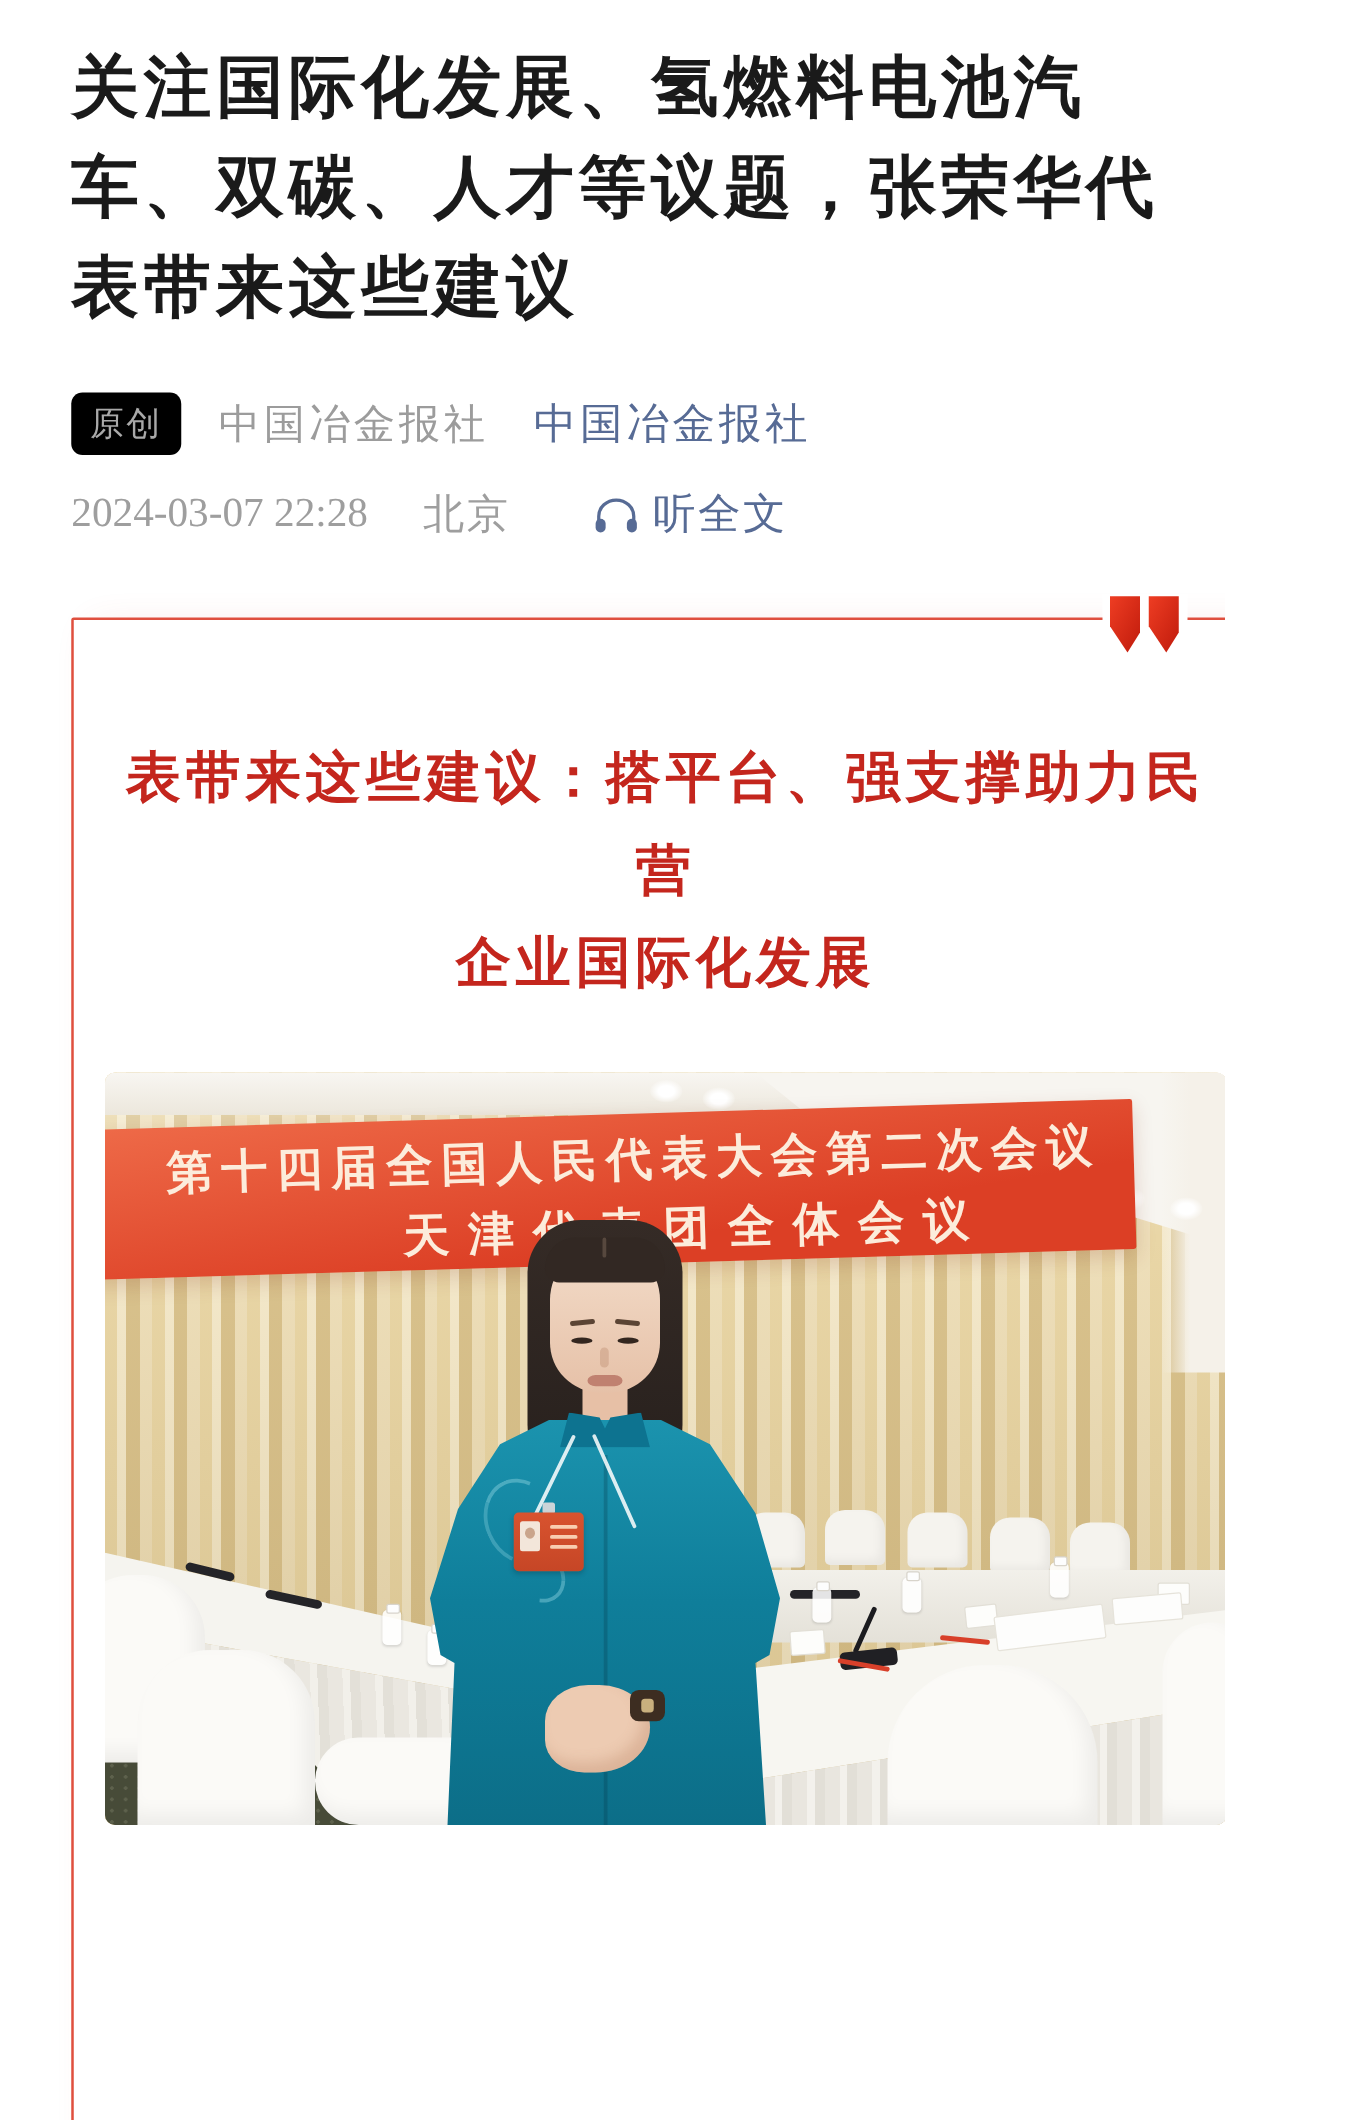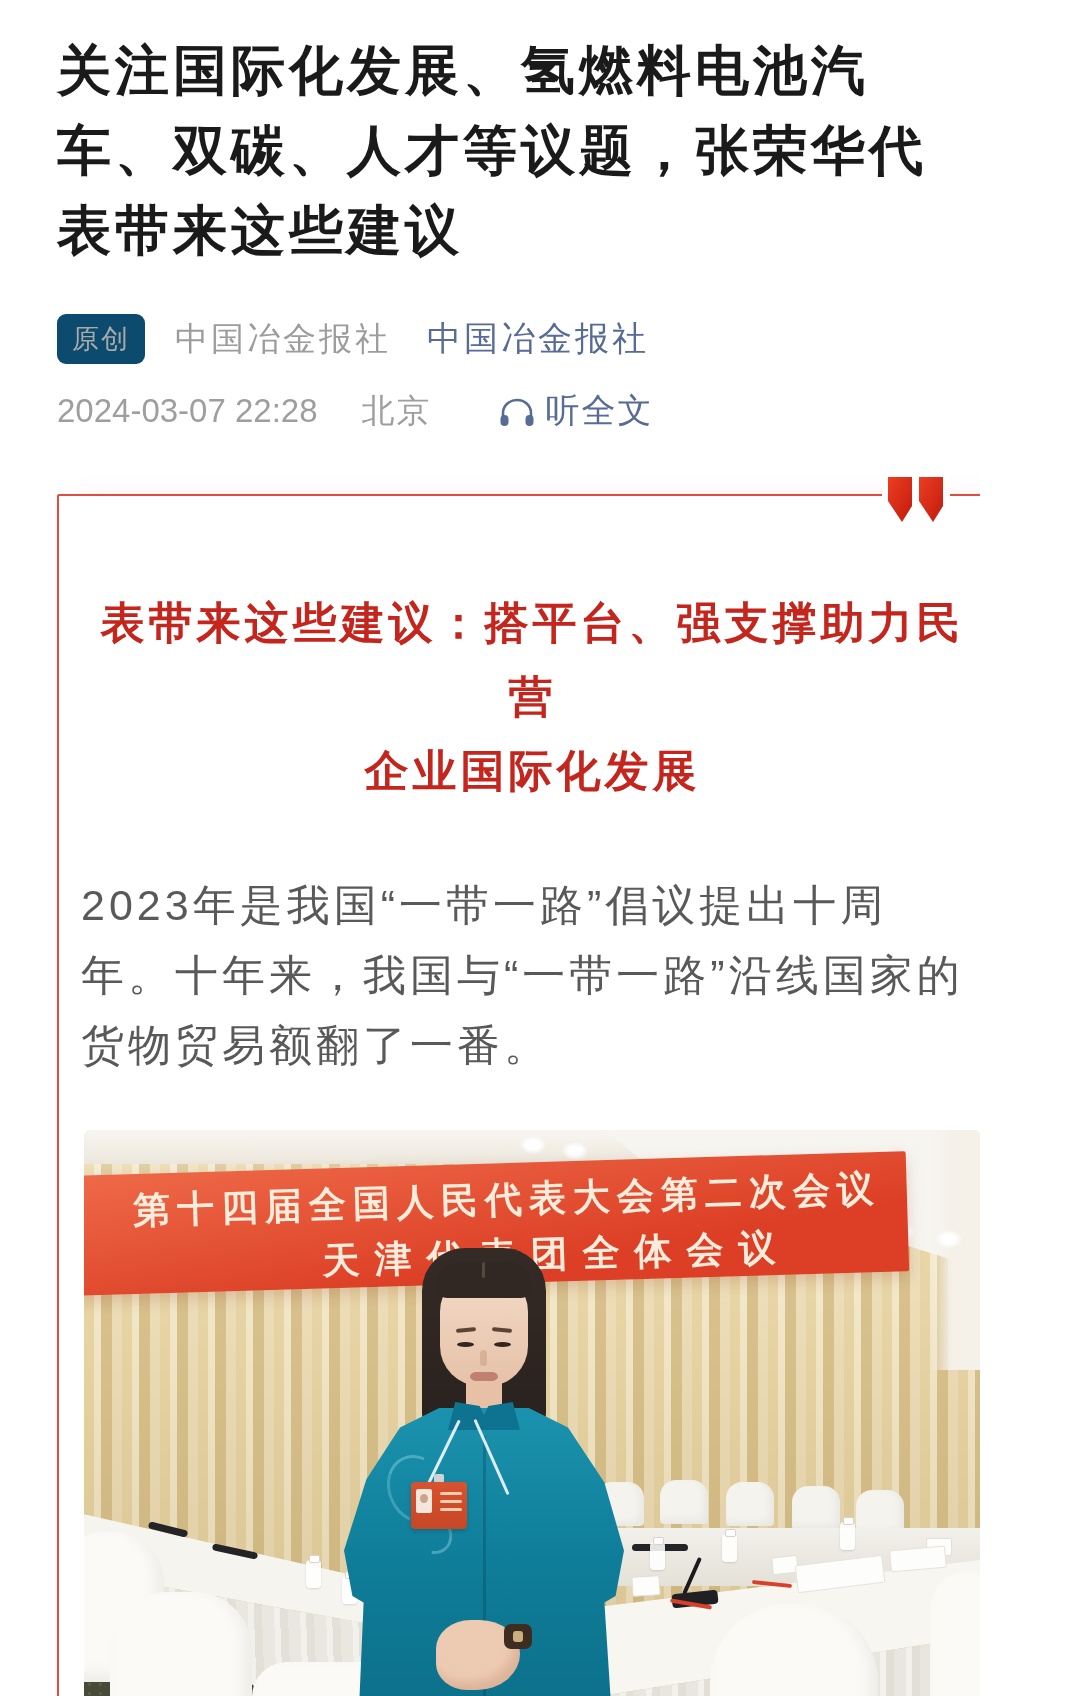--- a/index.html
+++ b/index.html
@@ -1,23 +1,23 @@
 <!DOCTYPE html>
 <html><head>
 <meta charset="utf-8">
 <style>
   html,body{margin:0;padding:0;}
   body{background:#ffffff;font-family:"Liberation Sans","DejaVu Sans",sans-serif;}
-  .page{position:relative;width:980px;height:1696px;background:#ffffff;overflow:hidden;}
+  .page{position:relative;width:980px;height:1696px;background:#ffffff;overflow:hidden;font-family:Liberation Serif, serif;}
 
   
   .title{margin:30px 50px 0 57px;width:940px;font-size:54px;line-height:80px;
          font-weight:700;color:#1a1a1a;letter-spacing:4px;white-space:pre-line;}
   .meta-row1{display:flex;align-items:center;margin:44px 0 0 57px;}
-  .orig-badge{font-size:27px;color:#a9a9a9;background:#0c4a6e;border-radius:9px;
+  .orig-badge{font-size:27px;color:#a9a9a9;background:#000000;border-radius:9px;
               padding:7px 15px;letter-spacing:2px;}
   .author{font-size:33px;color:#9c9c9c;margin-left:30px;letter-spacing:3px;}
   .account{font-size:34px;color:#576b95;margin-left:36px;letter-spacing:3px;cursor:pointer;}
   .meta-row2{display:flex;align-items:center;margin:24px 0 0 57px;font-size:33px;color:#9e9e9e;}
   .loc{margin-left:44px;letter-spacing:2px;}
   .listen{display:flex;align-items:center;margin-left:66px;color:#576b95;cursor:pointer;}
   .listen svg{display:block;margin-right:10px;}
   .listen-label{font-size:34px;letter-spacing:2px;text-align:right;}
 
   
@@ -181,23 +181,20 @@
           </linearGradient>
         </defs>
         <polygon points="1,2 25,2 25,31 15,47 1,26" fill="url(#qg)"></polygon>
         <polygon points="32,2 56,2 56,31 46,47 32,26" fill="url(#qg)"></polygon>
       </svg>
     </span>
 
     <div class="quote-heading" data-interactable="false">表带来这些建议：搭平台、强支撑助力民营
 企业国际化发展</div>
 
-    <div class="quote-body" data-interactable="false">2023年是我国“一带一路”倡议提出十周
-年。十年来，我国与“一带一路”沿线国家的
-货物贸易额翻了一番。</div>
 
     <div class="photo" data-interactable="true">
       <div class="curtain" data-interactable="false"></div>
       <div class="curtain-shade" data-interactable="false"></div>
       <div class="ceiling" data-interactable="false"></div>
       <div class="ceiling-right" data-interactable="false"></div>
       <div class="wall-right" data-interactable="false"></div>
 
       <span class="light" style="left:436px;top:6px;" data-interactable="false"></span>
       <span class="light" style="left:478px;top:12px;" data-interactable="false"></span>

